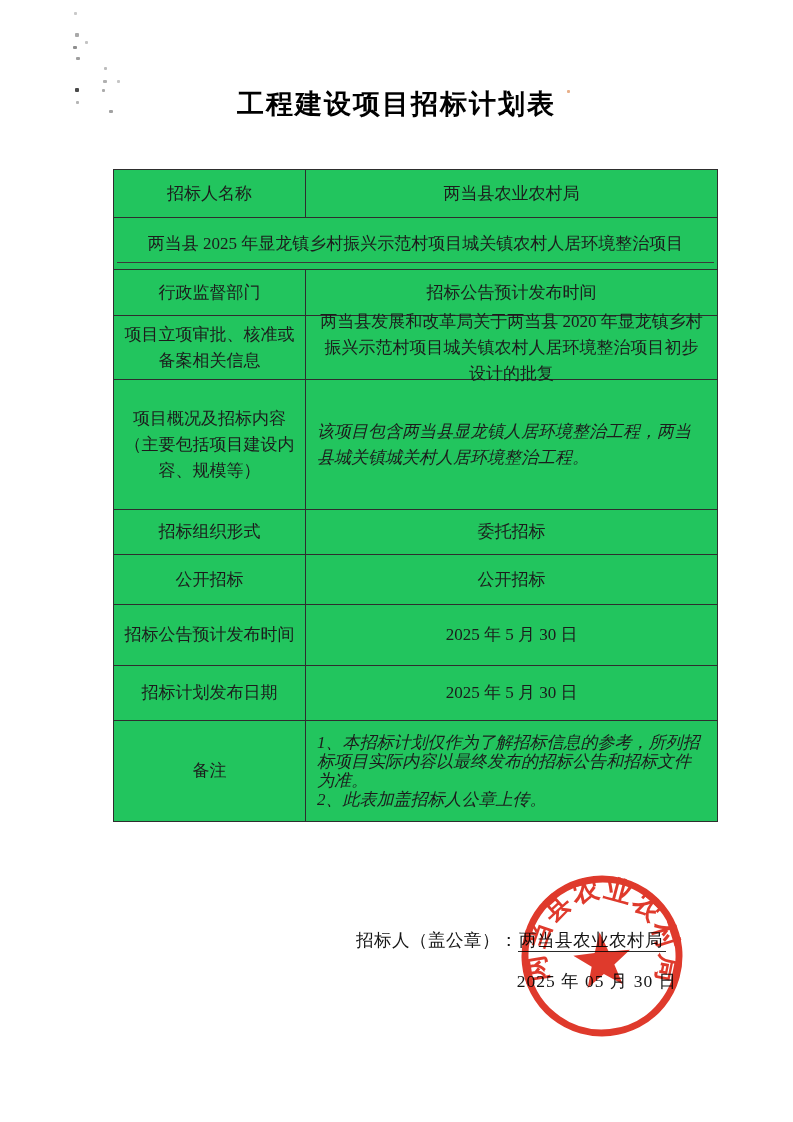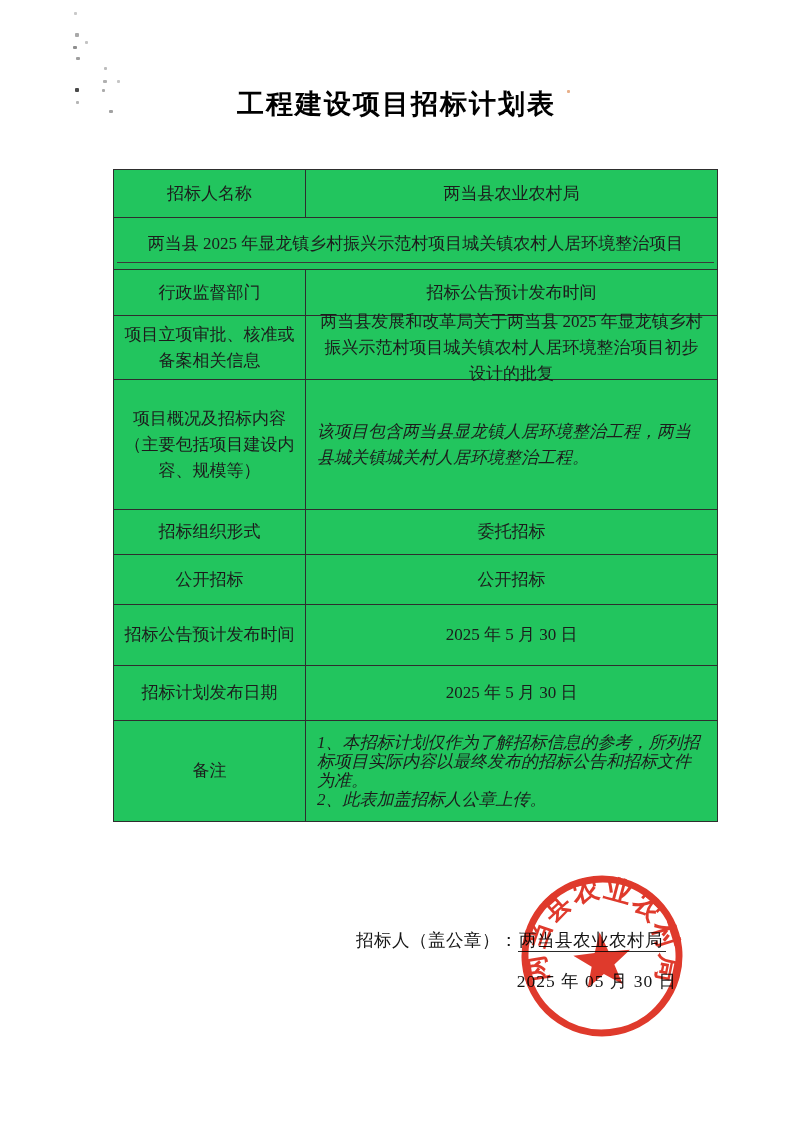--- a/index.html
+++ b/index.html
@@ -106,21 +106,21 @@
     <div class="trow r2">
       <div class="cell label">行政监督部门</div>
       <div class="cell value">
           <div class="vtext">招标公告预计发布时间</div>
         </div>
     </div>
 
     <div class="trow r3">
       <div class="cell label">项目立项审批、核准或备案相关信息</div>
       <div class="cell value">
-          <div class="vtext">两当县发展和改革局关于两当县 2025 年显龙镇乡村振兴示范村项目城关镇农村人居环境整治项目初步设计的批复</div>
+          <div class="vtext">两当县发展和改革局关于两当县 2020 年显龙镇乡村振兴示范村项目城关镇农村人居环境整治项目初步设计的批复</div>
         </div>
     </div>
 
     <div class="trow r4">
       <div class="cell label">项目概况及招标内容（主要包括项目建设内容、规模等）</div>
       <div class="cell value">
           <div class="vtext">该项目包含两当县显龙镇人居环境整治工程，两当县城关镇城关村人居环境整治工程。</div>
         </div>
     </div>
 

